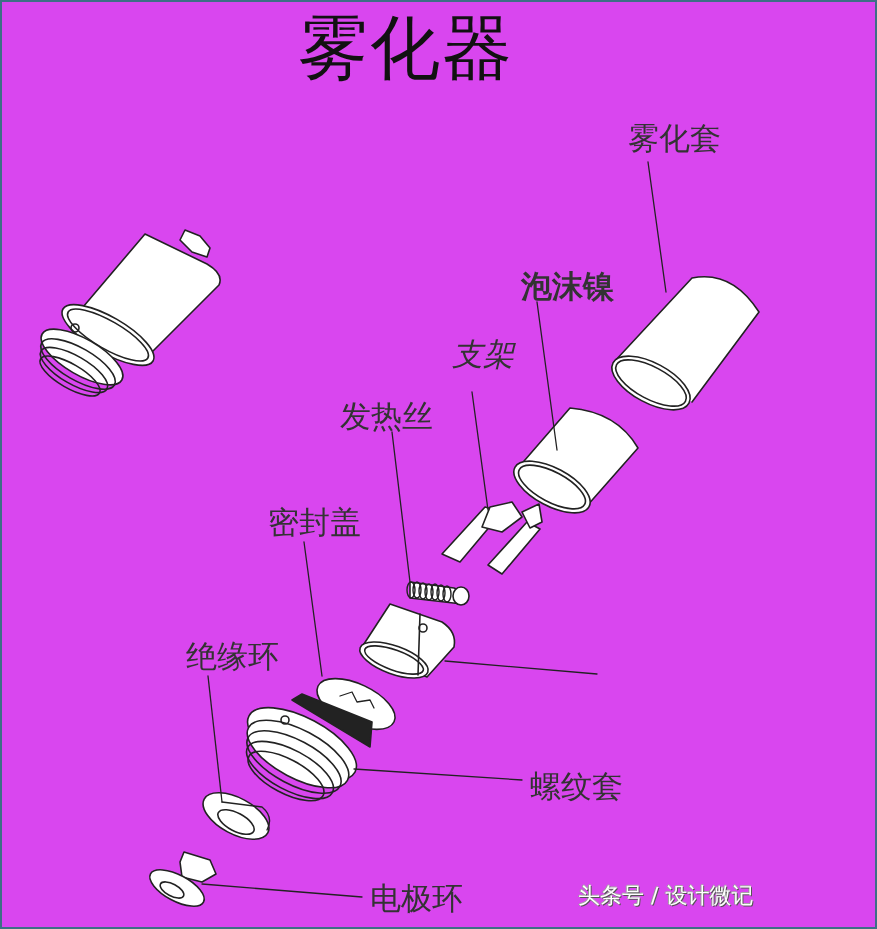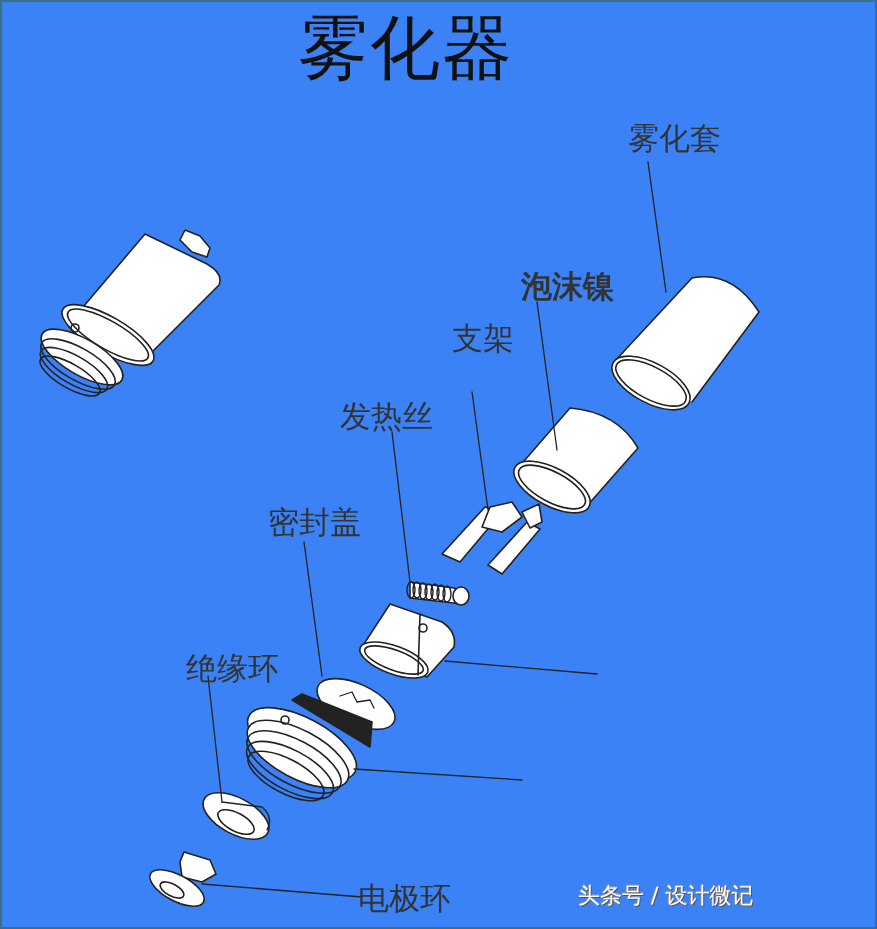--- a/index.html
+++ b/index.html
@@ -1,19 +1,19 @@
 <!DOCTYPE html>
 <html><head>
 <meta charset="utf-8">
 <style>
   html, body { margin: 0; padding: 0; background: #ffffff; }
   body { width: 877px; height: 929px; overflow: hidden; position: relative; }
   .frame {
     position: absolute; left: 0; top: 0; width: 877px; height: 929px;
-    box-sizing: border-box; border: 2px solid #3d6f86; background: #3b82f6;
+    box-sizing: border-box; border: 2px solid #3d6f86; background: #d946ef;
   }
   .title {
     position: absolute; left: 296px; top: 6px; width: 240px; height: 80px;
     font-family: "DejaVu Serif", "Liberation Serif", serif;
     font-size: 70px; line-height: 80px; color: #111; letter-spacing: 2px;
     white-space: nowrap;
   }
   .label {
     position: absolute; font-family: "DejaVu Serif", "Liberation Serif", serif;
     font-size: 31px; line-height: 36px; color: #333; white-space: nowrap;
@@ -120,20 +120,21 @@
       <ellipse cx="175" cy="886" rx="30" ry="13" transform="rotate(28 175 886)" fill="#fff"></ellipse>
       <ellipse cx="170" cy="888" rx="13" ry="6" transform="rotate(28 170 888)"></ellipse>
       <line x1="200" y1="882" x2="360" y2="895" stroke-width="1.3"></line>
     </g>
   </svg>
 
   <div class="title">雾化器</div>
 
   <div class="label" style="left:626px; top:118px;">雾化套</div>
   <div class="label" style="left:519px; top:266px;font-weight:bold;">泡沫镍</div>
-  <div class="label" style="left:450px; top:318px;">支架</div>
+  <div class="label" style="left:450px; top:334px;font-style:italic;">支架</div>
   <div class="label" style="left:266px; top:502px;">密封盖</div>
   <div class="label" style="left:338px; top:396px;">发热丝</div>
-  <div class="label" style="left:184px; top:636px;margin-top:12px;">绝缘环</div>
-  <div class="label" style="left:356px; top:878px;">电极环</div>
+  <div class="label" style="left:184px; top:636px;">绝缘环</div>
+  <div class="label" style="left:528px; top:766px;">螺纹套</div>
+  <div class="label" style="left:368px; top:878px;">电极环</div>
 
   <div class="watermark">头条号 / 设计微记</div>
 </div>
 
 </body></html>

